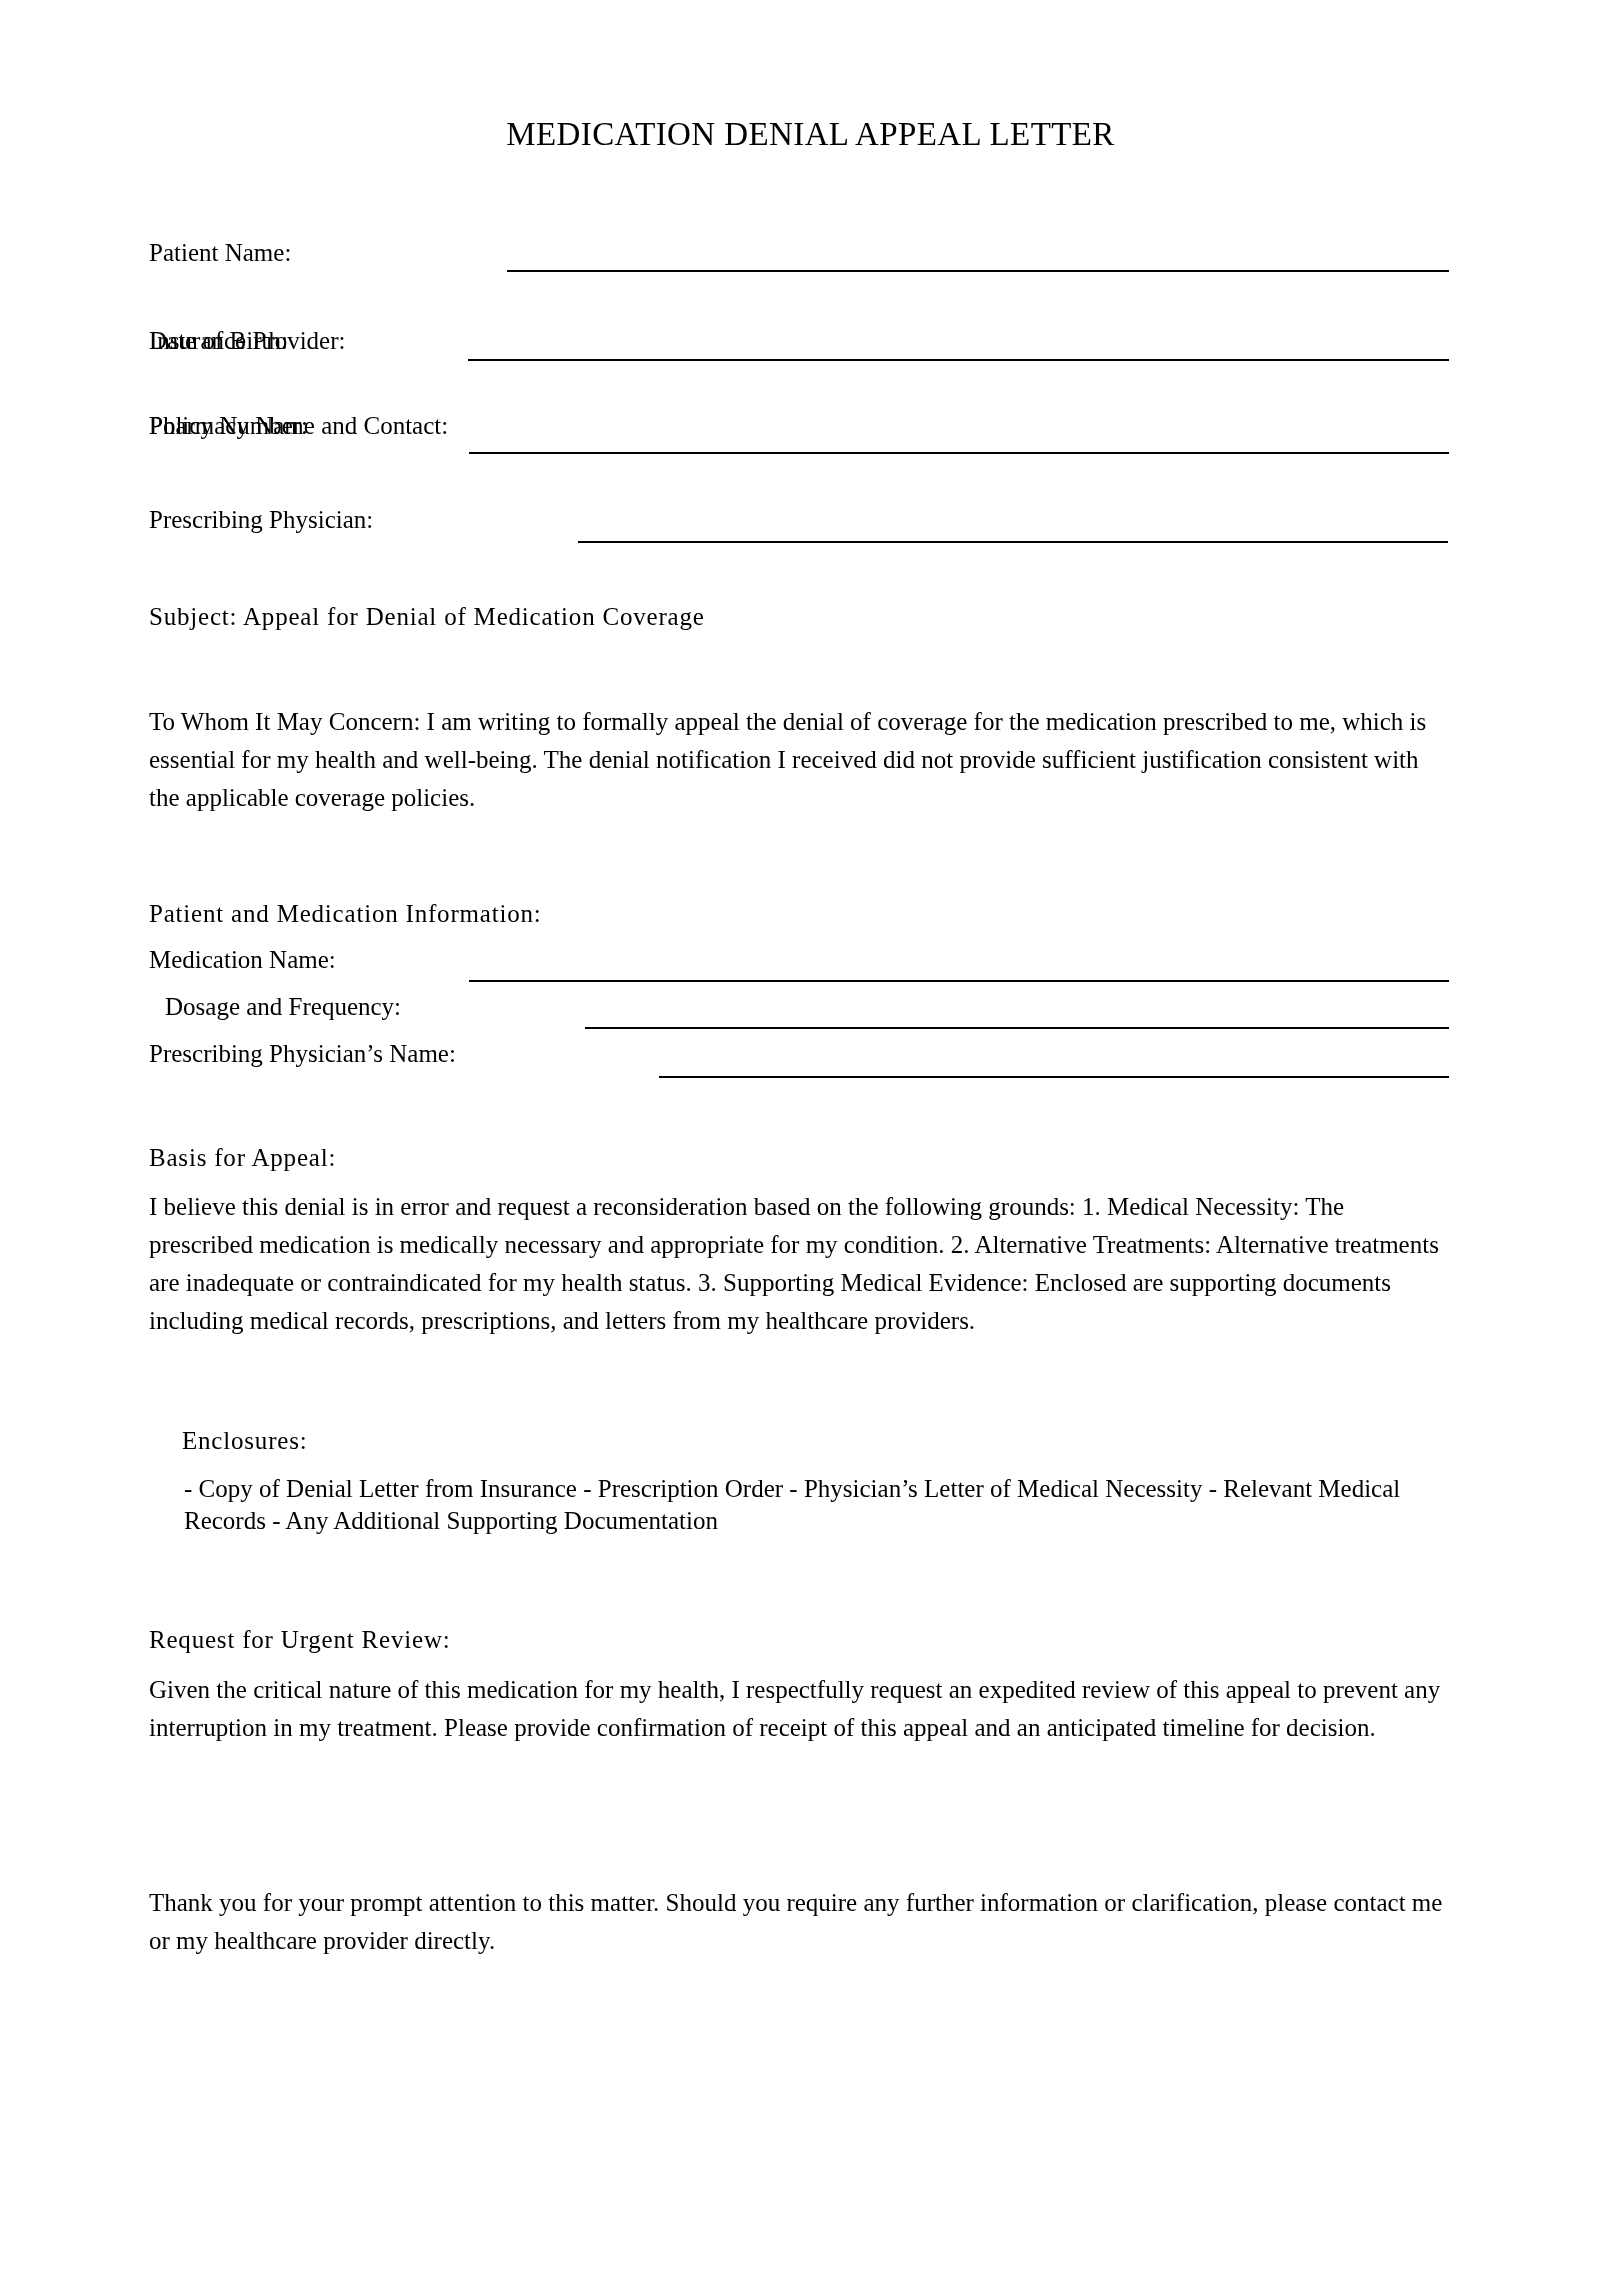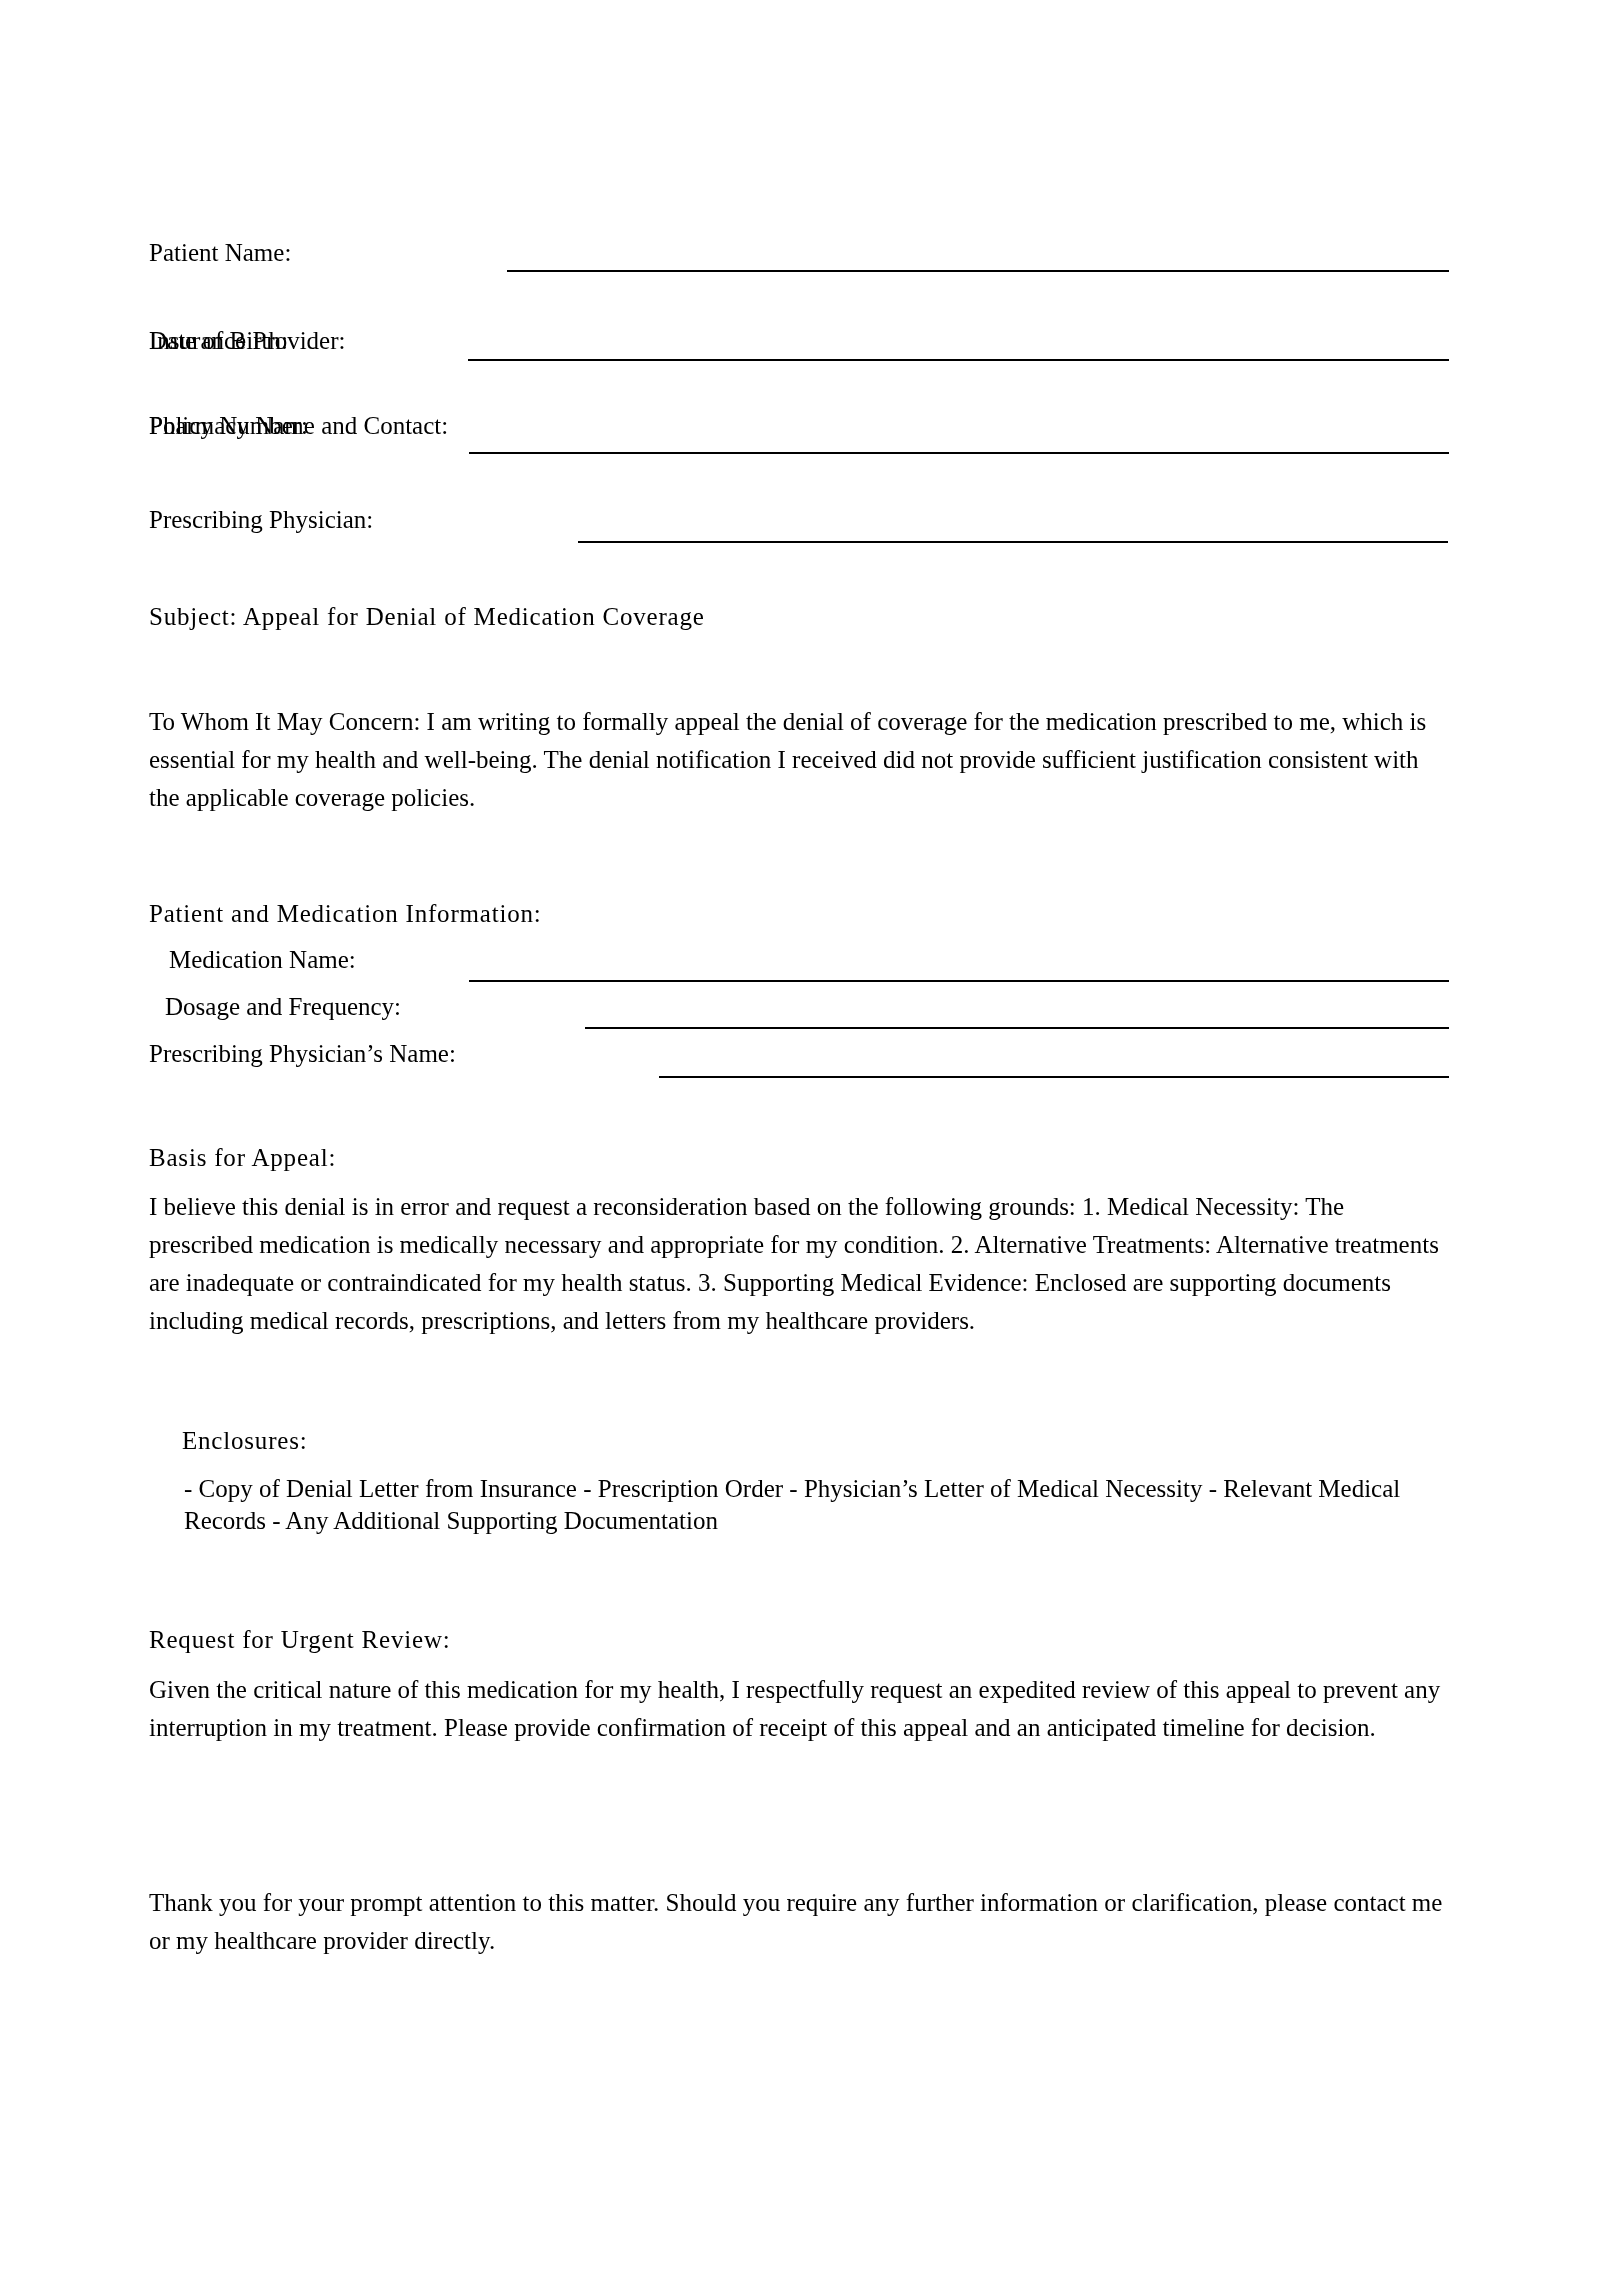--- a/index.html
+++ b/index.html
@@ -85,20 +85,21 @@
     position: absolute;
     font-size: 25px;
     line-height: 32px;
   }
 </style>
 </head>
 <body>
 
 <div class="page">
 
+  <div class="doc-title">MEDICATION DENIAL APPEAL LETTER</div>
 
   <div class="abs label" style="left:149px; top:240px;">Patient Name:</div>
   <div class="rule" style="left:507px; top:270px; width:942px;"></div>
 
   <div class="overlap-wrap" style="left:149px; top:328px; height:29px;">
     <span class="layer">Date of Birth:</span>
     <span class="layer">Insurance Provider:</span>
   </div>
   <div class="rule" style="left:468px; top:359px; width:981px;"></div>
 
@@ -110,21 +111,21 @@
 
   <div class="abs label" style="left:149px; top:507px;">Prescribing Physician:</div>
   <div class="rule" style="left:578px; top:541px; width:870px;"></div>
 
   <div class="section-head" style="left:149px; top:603px;">Subject: Appeal for Denial of Medication Coverage</div>
 
   <div class="para" style="left:149px; top:664px; width:1302px;margin-top:39px;">To Whom It May Concern: I am writing to formally appeal the denial of coverage for the medication prescribed to me, which is essential for my health and well-being. The denial notification I received did not provide sufficient justification consistent with the applicable coverage policies.</div>
 
   <div class="section-head" style="left:149px; top:900px;">Patient and Medication Information:</div>
 
-  <div class="abs label" style="left:149px; top:947px;margin-left:20px;">Medication Name:</div>
+  <div class="abs label" style="left:149px; top:947px;">Medication Name:</div>
   <div class="rule" style="left:469px; top:980px; width:980px;"></div>
 
   <div class="abs label" style="left:165px; top:994px;">Dosage and Frequency:</div>
   <div class="rule" style="left:585px; top:1027px; width:864px;"></div>
 
   <div class="abs label" style="left:149px; top:1041px;">Prescribing Physician’s Name:</div>
   <div class="rule" style="left:659px; top:1076px; width:790px;"></div>
 
   <div class="section-head" style="left:149px; top:1144px;">Basis for Appeal:</div>
   <div class="para" style="left:149px; top:1188px; width:1302px;">I believe this denial is in error and request a reconsideration based on the following grounds: 1. Medical Necessity: The prescribed medication is medically necessary and appropriate for my condition. 2. Alternative Treatments: Alternative treatments are inadequate or contraindicated for my health status. 3. Supporting Medical Evidence: Enclosed are supporting documents including medical records, prescriptions, and letters from my healthcare providers.</div>

